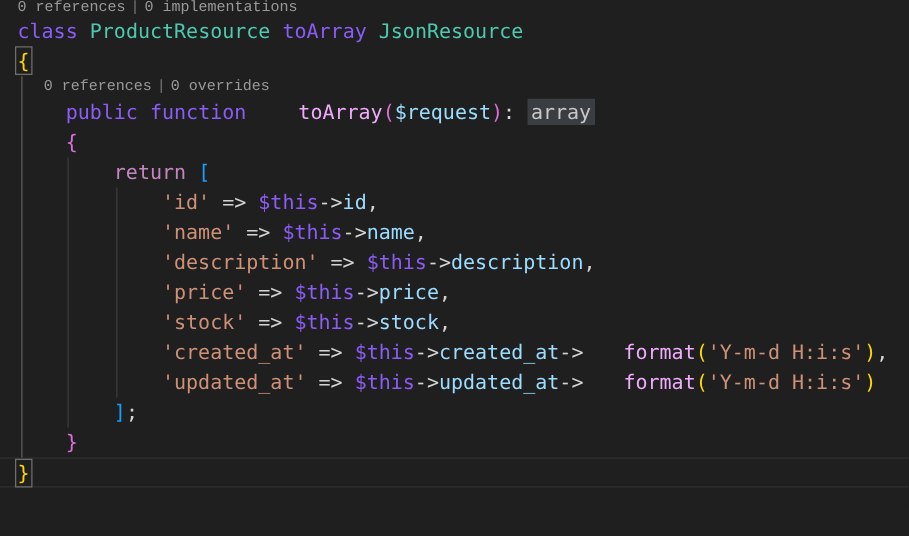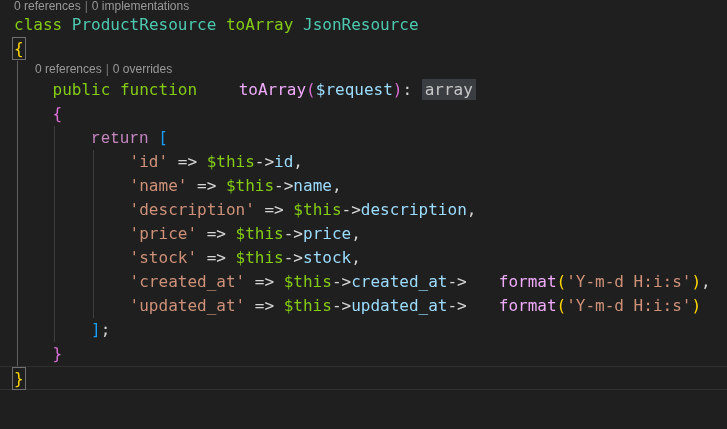--- a/index.html
+++ b/index.html
@@ -4,21 +4,21 @@
 <style>
   html,body{margin:0;padding:0;background:#1f1f1f;}
   #editor{
     position:relative;
     width:727px;height:429px;
     background:#1f1f1f;
     overflow:hidden;
     cursor:text;
   }
   .lens-row{
-    font-family:Liberation Sans, sans-serif;
+    font-family:Liberation Mono, monospace;
     font-size:12px;
     color:#999999;
     white-space:pre;
     box-sizing:border-box;
     overflow:hidden;
   }
   .lens-row.lvl0{height:13px;line-height:13px;padding-left:14px;}
   .lens-row.lvl1{height:17px;line-height:17px;padding-left:35px;}
   .lens-link{color:#999999;cursor:pointer;}
   .lens-sep{color:#777777;padding:0 4px;}
@@ -30,26 +30,26 @@
     padding-left:14px;
     color:#d4d4d4;
     box-sizing:border-box;
     position:relative;
   }
   .code-row.current{
     border-top:1px solid #303030;
     border-bottom:1px solid #303030;
   }
   
-  .tk-kw{color:#84cc16;}
+  .tk-kw{color:#8b5cf6;}
   .tk-type{color:#4ec9b0;}
   .tk-fn{color:#f0abfc;margin-left:32px;}
   .tk-str{color:#ce9178;margin-top:6px;}
   .tk-prop{color:#9cdcfe;}
-  .tk-ctrl{color:#c586c0;font-family:Liberation Mono, monospace;}
+  .tk-ctrl{color:#c586c0;}
   .tk-b1{color:#ffd700;}
   .tk-b2{color:#da70d6;}
   .tk-b3{color:#179fff;}
   .tk-hl{color:#c8c8c8;background:#3a3d41;padding:1px 3px;border-radius:0;}
   .bracket-box{outline:1px solid #6f6f6f;outline-offset:1px;}
   .guide{position:absolute;width:1px;background:#3c3c3c;}
   .guide.active{background:#5f5f5f;}
 </style>
 </head>
 <body>

